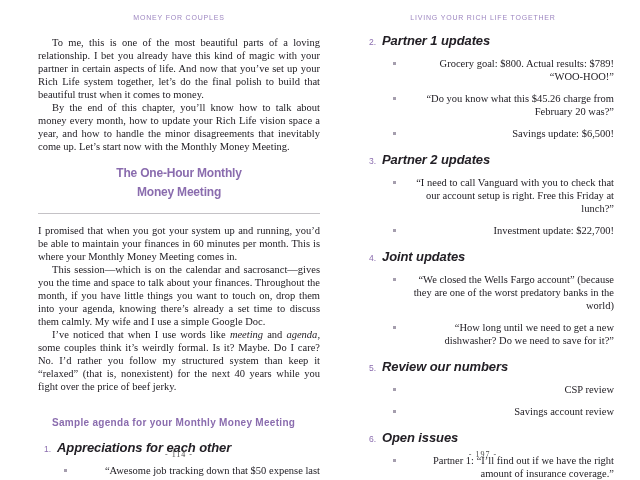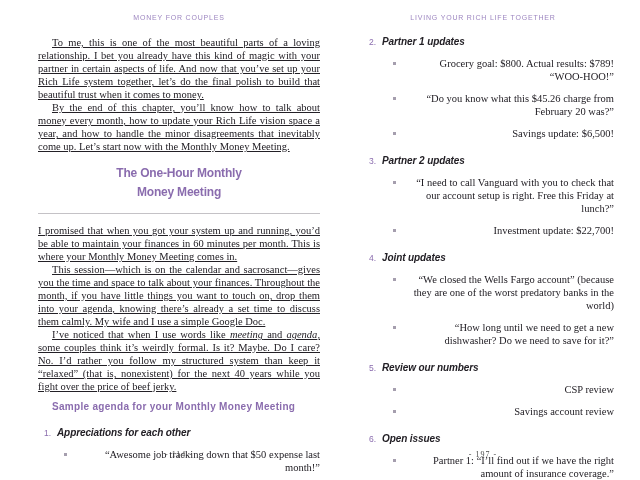--- a/index.html
+++ b/index.html
@@ -20,48 +20,48 @@
   }
   .page{position:absolute;top:14px;height:452px;}
   .page-left{left:38px;width:282px;}
   .page-right{left:352px;width:262px;}
   .running-head{
     text-align:center;
     font-family:"Liberation Sans", sans-serif;
     font-size:7px;letter-spacing:0.8px;
     color:var(--running_head);
   }
-  .body-text{margin-top:15px;font-size:10.5px;line-height:13px;text-align:justify;text-decoration:underline;}
+  .body-text{margin-top:15px;font-size:10.5px;line-height:13px;text-align:justify;}
   p.para{margin:0;text-indent:14px;hyphens:auto;-webkit-hyphens:auto;}
   p.flush{text-indent:0;}
   .section-heading{
     margin-top:11px;text-align:center;
     font-family:"Liberation Sans", sans-serif;
     font-weight:700;font-size:12px;line-height:19px;
     color:var(--accent);letter-spacing:-0.2px;
   }
   .section-rule{border:none;border-top:1px solid var(--rule);margin:11px 0 10px;}
   .agenda-heading{
-    margin-top:8px;padding-left:14px;
+    margin-top:24px;padding-left:14px;
     font-family:"Liberation Sans", sans-serif;
     font-weight:700;font-size:10px;letter-spacing:0.3px;
     color:var(--accent);
   }
   .item{margin-top:13px;}
   .item-head{line-height:12px;}
   .page-left .item-head{padding-left:6px;}
   .page-right .item-head{padding-left:17px;}
   .item-number{
     font-family:"Liberation Sans", sans-serif;
     font-size:8.5px;color:var(--accent);
     display:inline-block;min-width:9px;
   }
   .item-title{
     font-family:"Liberation Sans", sans-serif;
-    font-weight:700;font-style:italic;font-size:10px;
+    font-weight:700;font-style:italic;font-size:13px;
     color:var(--body_text);letter-spacing:-0.1px;
   }
   .bullet{position:relative;margin-top:9px;font-size:10.5px;line-height:13px;text-align:right;}
   .page-left .bullet{padding-left:37px;}
   .page-left .bullet .bullet-marker{left:26px;}
   .page-right .bullet{padding-left:52px;}
   .page-right .bullet .bullet-marker{left:41px;}
   .bullet-marker{
     position:absolute;top:4.5px;width:3px;height:3px;
     background:var(--bullet);

